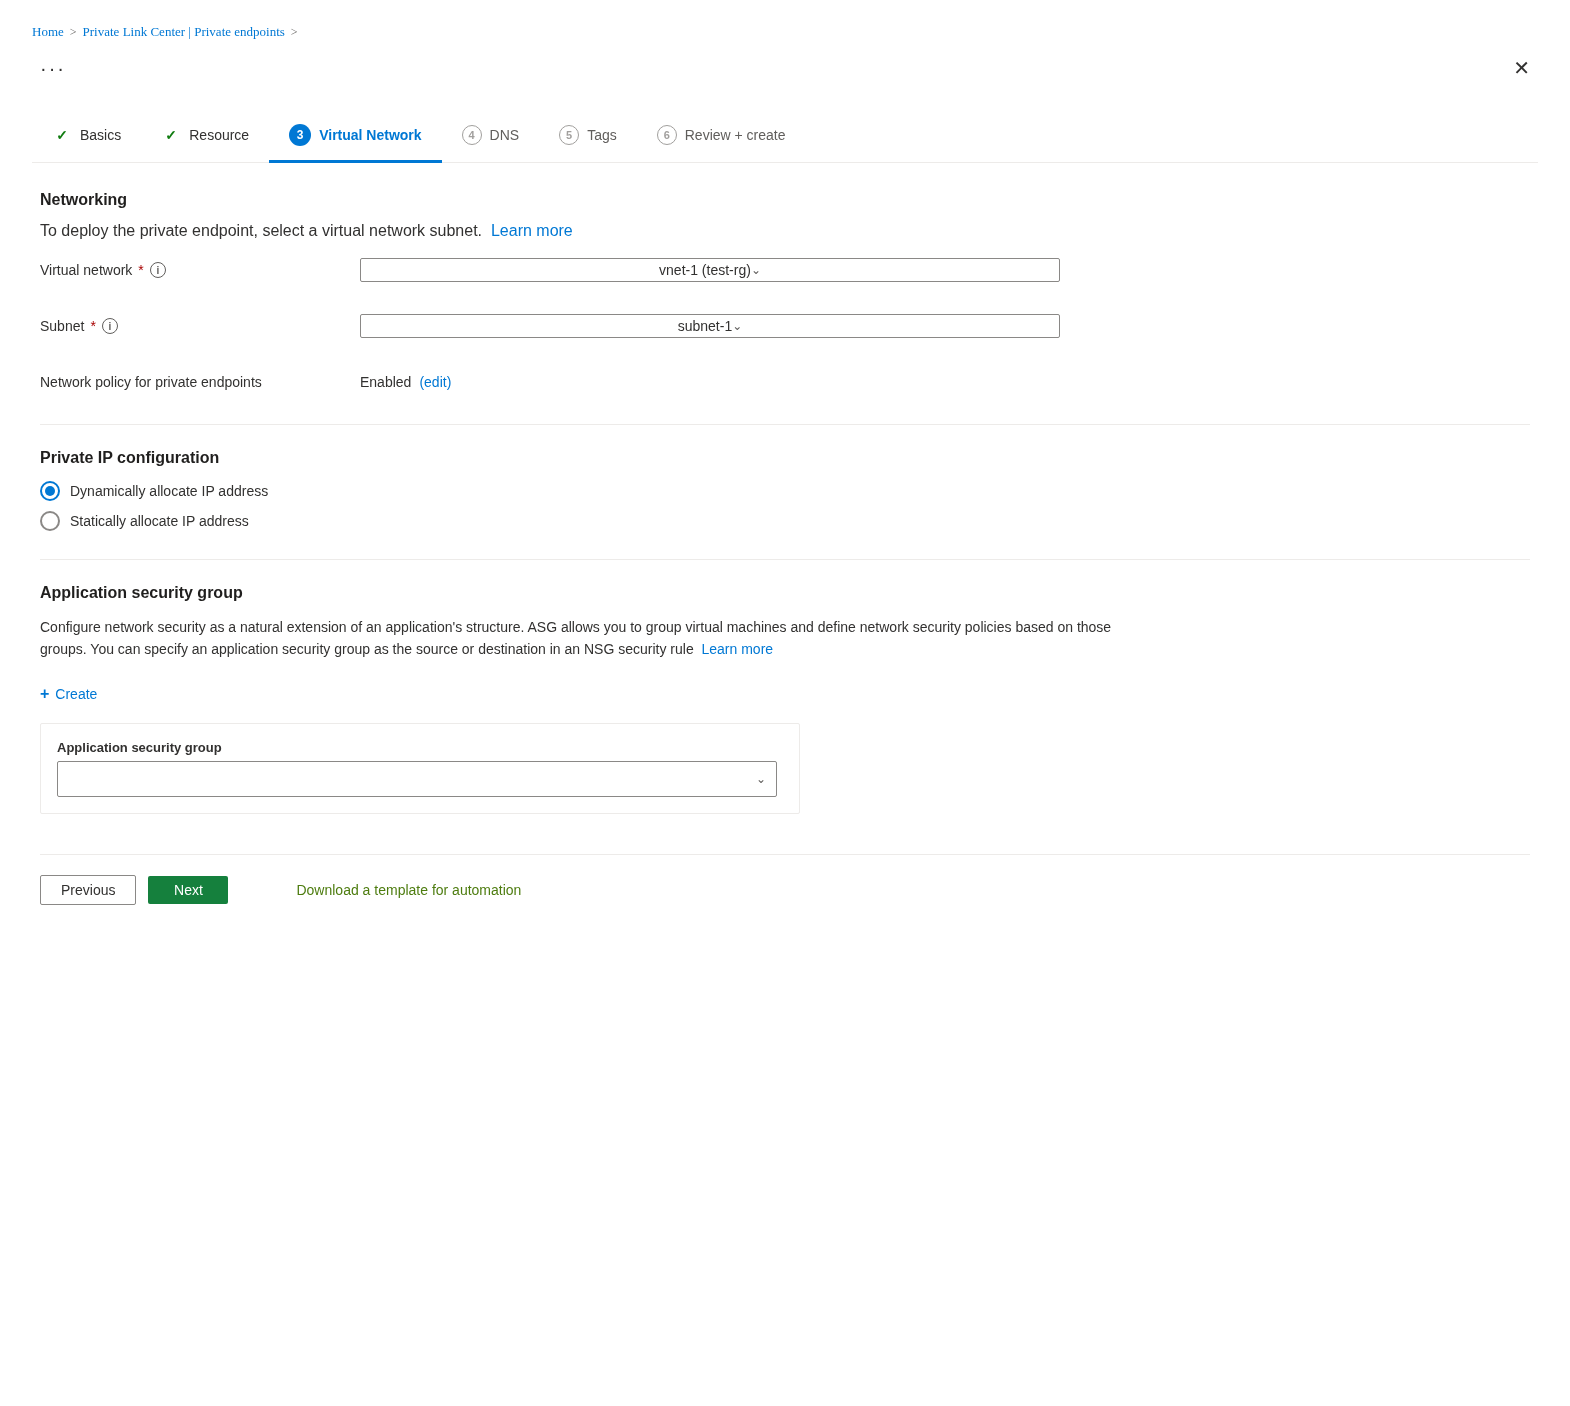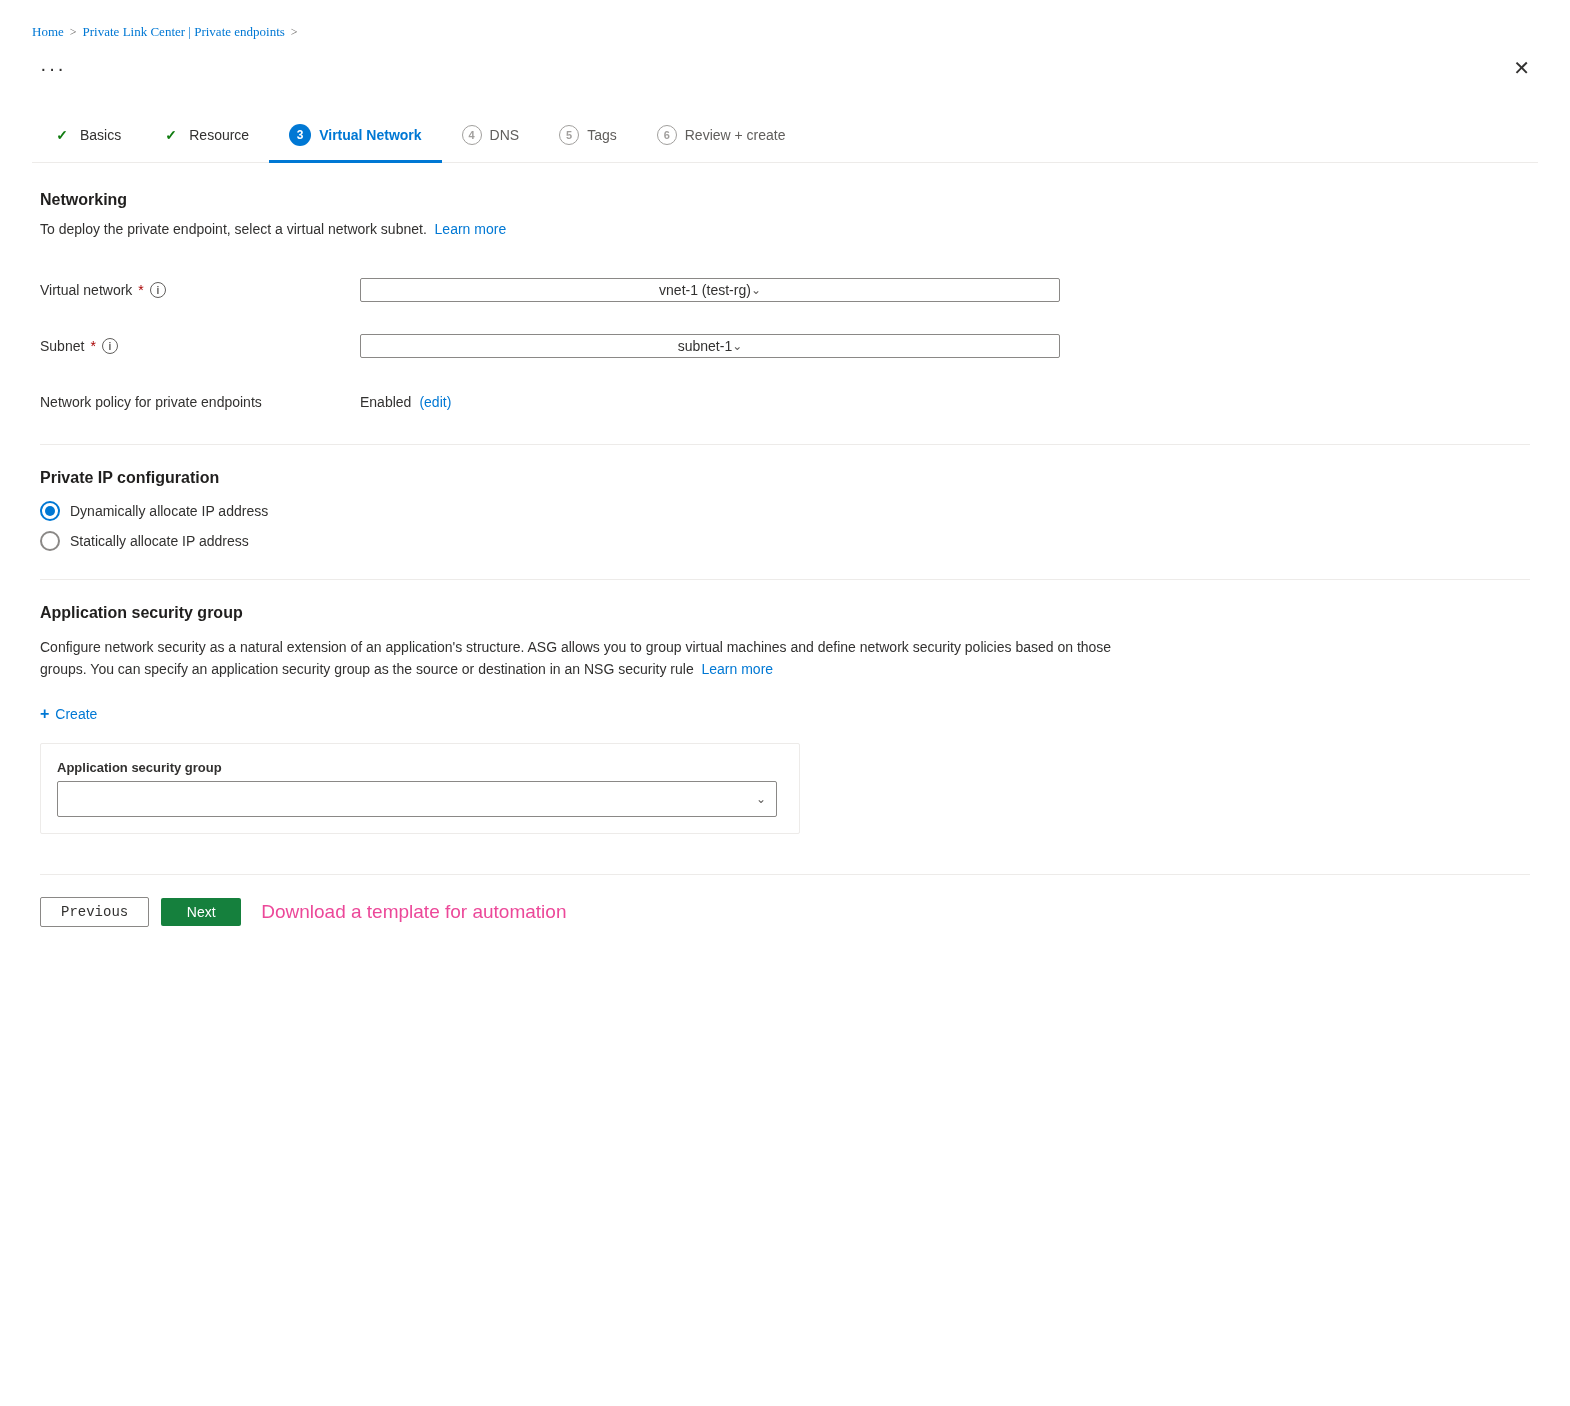--- a/index.html
+++ b/index.html
@@ -130,23 +130,23 @@
     .content-area {
       padding: 0 8px;
     }
     .section-title {
       font-size: 16px;
       font-weight: 600;
       color: #201f1e;
       margin-bottom: 10px;
     }
     .section-description {
-      font-size: 14px;
-      color: #323130;
-      margin-bottom: 32px;
+      font-size: 16px;
+      color: #323130;
+      margin-bottom: 9px;
       line-height: 1.5;
     }
     .learn-more-link {
       color: #0078d4;
       text-decoration: none;
       cursor: pointer;
     }
 
     
     .form-row {
@@ -343,29 +343,29 @@
     }
     .btn-secondary {
       background: #fff;
       color: #323130;
       border: 1px solid #8a8886;
       padding: 6px 20px;
       font-size: 14px;
       cursor: pointer;
       border-radius: 2px;
       min-width: 80px;
-      font-family: Liberation Mono, monospace;
     }
     .btn-link {
       background: none;
       border: none;
-      color: #ec4899;
-      font-size: 19px;
+      color: #4d7c0f;
+      font-size: 14px;
       cursor: pointer;
       padding: 6px 8px;
+      margin-left: 48px;
     }
   </style>
 </head>
 <body>
 
 <div class="page-container">
 
   <nav class="breadcrumb">
     <a>Home</a>
     <span class="breadcrumb-separator">&gt;</span>

